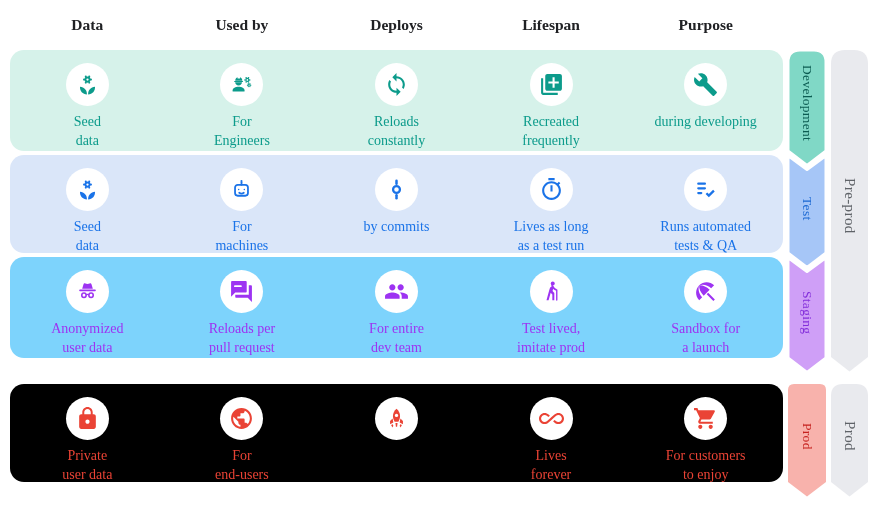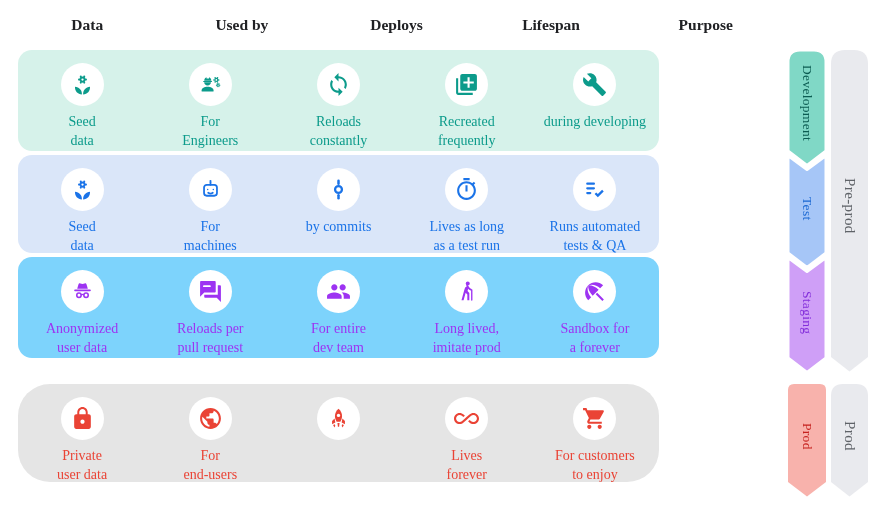--- a/index.html
+++ b/index.html
@@ -1,20 +1,20 @@
 <!DOCTYPE html>
 <html><head>
 <meta charset="utf-8">
 <style>
   html,body{margin:0;padding:0;background:#fff;}
   .canvas{position:relative;width:871px;height:511px;background:#fff;overflow:hidden;
           font-family:Liberation Serif, serif;}
   .header{position:absolute;left:10px;top:16px;width:773px;display:flex;}
   .header span{flex:1;text-align:center;font-size:15.5px;font-weight:bold;color:#202124;}
-  .env-row{position:absolute;left:18px;width:641px;border-radius:14px;display:flex;}
+  .env-row{position:absolute;left:10px;width:773px;border-radius:14px;display:flex;}
   .cell{flex:1;display:flex;flex-direction:column;align-items:center;padding-top:13px;}
   .icon-circle{width:43px;height:43px;border-radius:50%;background:#fff;
                display:flex;align-items:center;justify-content:center;flex:0 0 auto;}
   .icon-circle svg{width:25px;height:25px;display:block;}
   .cell-text{margin-top:6px;text-align:center;font-size:14px;line-height:19px;font-weight:500;}
   .ribbons{position:absolute;left:0;top:0;pointer-events:none;}
   .ribbon-label{position:absolute;display:flex;align-items:center;justify-content:center;
                 writing-mode:vertical-rl;font-size:13.5px;font-weight:500;letter-spacing:.3px;}
   .ribbon-label.group{font-size:15px;font-weight:400;color:#5f6368;letter-spacing:.4px;}
   .lbl-dev{left:788px;top:50px;width:38px;height:106px;}
@@ -267,39 +267,39 @@
     <div class="icon-circle">
       <span class="icon">
               <svg viewBox="0 0 24 24" fill="currentColor" style="width: 25px; height: 25px; display: block;">
                 <circle cx="13.2" cy="4.3" r="1.9"></circle>
                 <path d="M11.9 7.6c-.6 0-1.2.4-1.4 1l-.7 2.2-2.6 9.7h2l2-7.4 1.6 1.7v5.7h1.9v-7l-1.7-1.9.6-2.2c.8 1 2 1.7 3.4 1.9v-1.8c-1-.2-1.9-.8-2.4-1.6l-.9-1.4c-.3-.6-.9-.9-1.8-.9z"></path>
                 <rect x="16.4" y="9.8" width="1.3" height="11" rx=".65"></rect>
               </svg>
             </span>
     </div>
     <div class="cell-text">
-      <div class="l1">Long lived,</div>
+      <div class="l1">Test lived,</div>
       <div class="l2">imitate prod</div>
     </div>
   </div>
         <div class="cell">
     <div class="icon-circle">
       <span class="icon">
               <svg viewBox="0 0 24 24" fill="currentColor" style="width: 25px; height: 25px; display: block;">
                 <path d="M13.127 14.56l1.43-1.43 6.44 6.443L19.57 21zm4.293-5.73l2.86-2.86c-3.95-3.95-10.35-3.96-14.3-.02 3.93-1.3 8.31-.25 11.44 2.88zM5.95 5.98c-3.94 3.95-3.93 10.35.02 14.3l2.86-2.86C5.7 14.29 4.65 9.91 5.95 5.98zm.02-.02l-.01.01c-.38 3.01 1.17 6.88 4.3 10.02l5.73-5.73c-3.13-3.13-7.01-4.68-10.02-4.3z"></path>
               </svg>
             </span>
     </div>
     <div class="cell-text">
       <div class="l1">Sandbox for</div>
-      <div class="l2">a forever</div>
+      <div class="l2">a launch</div>
     </div>
   </div>
       </div>
-      <div class="env-row" style="top: 384px; height: 98px; background: #e5e5e5; color: rgb(234, 67, 53); border-radius: 32px;">
+      <div class="env-row" style="top: 384px; height: 98px; background: #000000; color: rgb(234, 67, 53);">
         <div class="cell">
     <div class="icon-circle">
       <span class="icon">
               <svg viewBox="0 0 24 24" fill="currentColor" style="width: 25px; height: 25px; display: block;">
                 <path d="M18 8h-1V6c0-2.76-2.24-5-5-5S7 3.24 7 6v2H6c-1.1 0-2 .9-2 2v10c0 1.1.9 2 2 2h12c1.1 0 2-.9 2-2V10c0-1.1-.9-2-2-2zm-6 9c-1.1 0-2-.9-2-2s.9-2 2-2 2 .9 2 2-.9 2-2 2zm3.1-9H8.9V6c0-1.71 1.39-3.1 3.1-3.1 1.71 0 3.1 1.39 3.1 3.1v2z"></path>
               </svg>
             </span>
     </div>
     <div class="cell-text">
       <div class="l1">Private</div>

